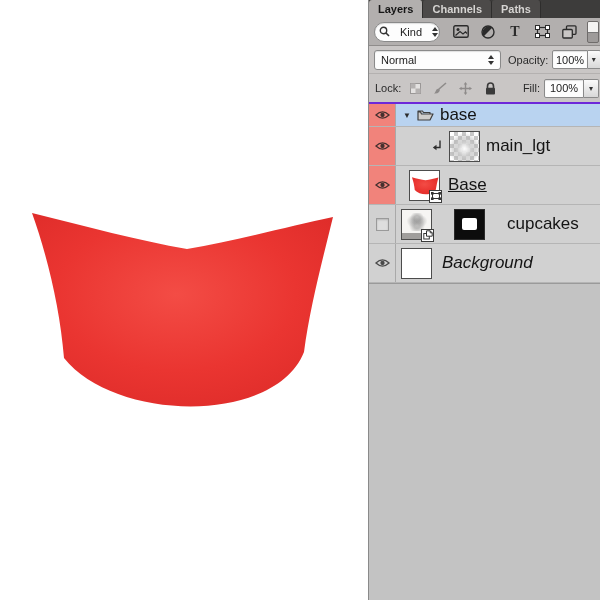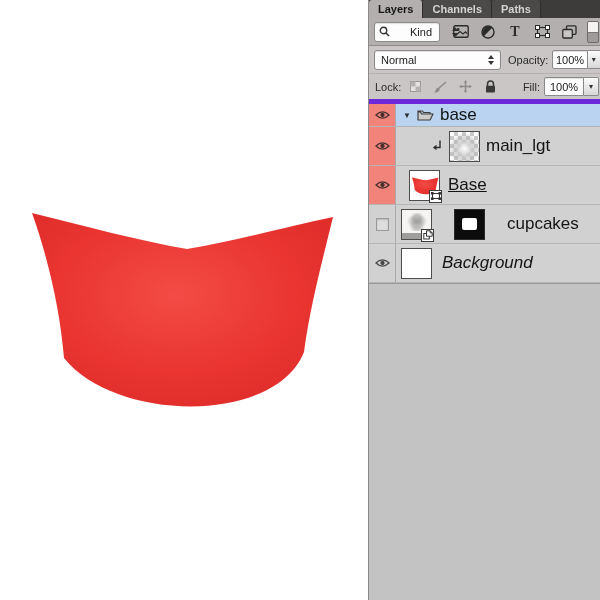--- a/index.html
+++ b/index.html
@@ -19,21 +19,21 @@
   .tab { height:18px; padding:0 9px; display:flex; align-items:center; font-size:11px;
          font-weight:bold; color:#d6d4d2; background:#4c4a49; border-right:1px solid #2e2d2c;
          border-top-left-radius:3px; border-top-right-radius:3px; }
   .tab.active { background:#b2afae; color:#161616; }
 
   
   .filter-row { position:absolute; left:0; top:18px; width:232px; height:28px; background:#b2afae;
                 border-bottom:1px solid #8f8c8b; display:flex; align-items:center; }
   .combo { background:#fdfdfd; border:1px solid #8a8a8a; border-radius:3px; height:20px;
            display:flex; align-items:center; box-shadow:inset 0 1px 1px rgba(0,0,0,.12); }
-  .kind-combo { width:66px; margin-left:5px; padding:0 4px; gap:20px; }
+  .kind-combo { width:66px; margin-left:5px; padding:0 4px; gap:10px;border-radius:10px; }
   .stepper { margin-left:auto; display:flex; flex-direction:column; gap:2px; align-items:center; }
   .stepper i { display:block; width:0; height:0; border-left:3.5px solid transparent; border-right:3.5px solid transparent; }
   .stepper .up { border-bottom:4px solid #333; }
   .stepper .dn { border-top:4px solid #333; }
   .filter-icons { display:flex; align-items:center; gap:11px; margin-left:13px; }
   .ficon { display:flex; align-items:center; justify-content:center; width:16px; height:16px; }
   .t-glyph { font-size:14px; font-weight:bold; color:#2b2b2b; font-family:"Liberation Serif", serif; }
   .toggle { position:absolute; right:2px; top:3px; width:12px; height:22px; border:1px solid #6f6c6b;
             border-radius:2px; overflow:hidden; background:#9e9b9a; }
   .toggle .knob { position:absolute; left:0; top:0; width:100%; height:55%; background:#f4f3f2; border-bottom:1px solid #777; }
@@ -43,21 +43,21 @@
                border-bottom:1px solid #b4b1b0; display:flex; align-items:center;text-align:right; }
   .mode-combo { width:143px; margin-left:5px; padding:0 6px; }
   .opacity-label, .fill-label, .lock-label { color:#2a2a2a; }
   .value-box { background:#fdfdfd; border:1px solid #8a8a8a; height:19px; width:40px;
                display:flex; align-items:center; justify-content:center; border-radius:2px 0 0 2px;
                box-shadow:inset 0 1px 1px rgba(0,0,0,.12); }
   .value-arrow { background:linear-gradient(#fbfbfb,#d8d8d8); border:1px solid #8a8a8a; border-left:none;
                  width:15px; height:19px; display:flex; align-items:center; justify-content:center;
                  border-radius:0 2px 2px 0; font-size:8px; color:#333; }
   .lock-row { position:absolute; left:0; top:74px; width:232px; height:30px; background:#c9c6c5;
-              border-bottom:5px solid #6d28d9; display:flex; align-items:center; }
+              border-bottom:2px solid #6d28d9; display:flex; align-items:center; }
   .lock-icons { display:flex; align-items:center; gap:9px; margin-left:6px; }
 
   
   .rows { position:absolute; left:0; top:104px; width:232px; }
   .layer-row { position:relative; width:232px; background:#d1d1d1; border-bottom:1px solid #b5b5b5;
                display:flex; align-items:center; }
   .eye-col { width:27px; align-self:stretch; flex:none; border-right:1px solid #a9a9a9;
              display:flex; align-items:center; justify-content:center; }
   .eye-col.salmon { background:#f1837b; }
   .row-content { flex:1; display:flex; align-items:center; height:100%; }

